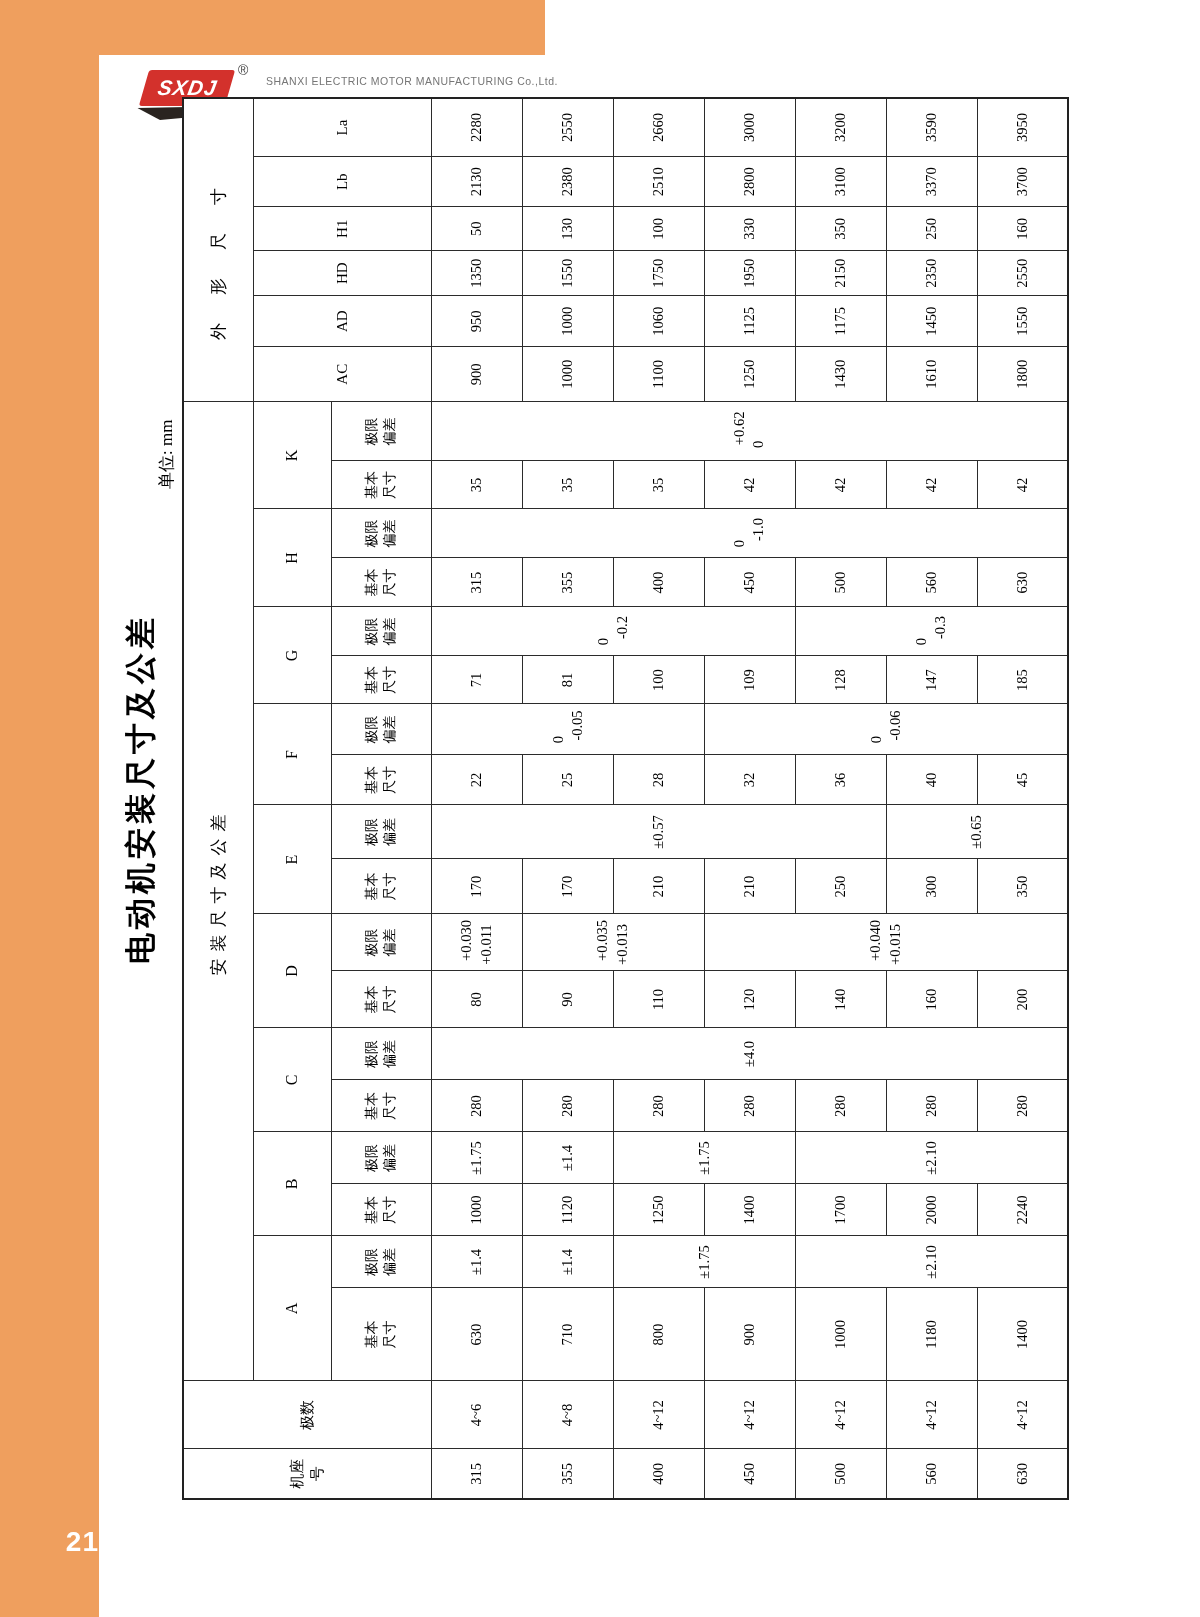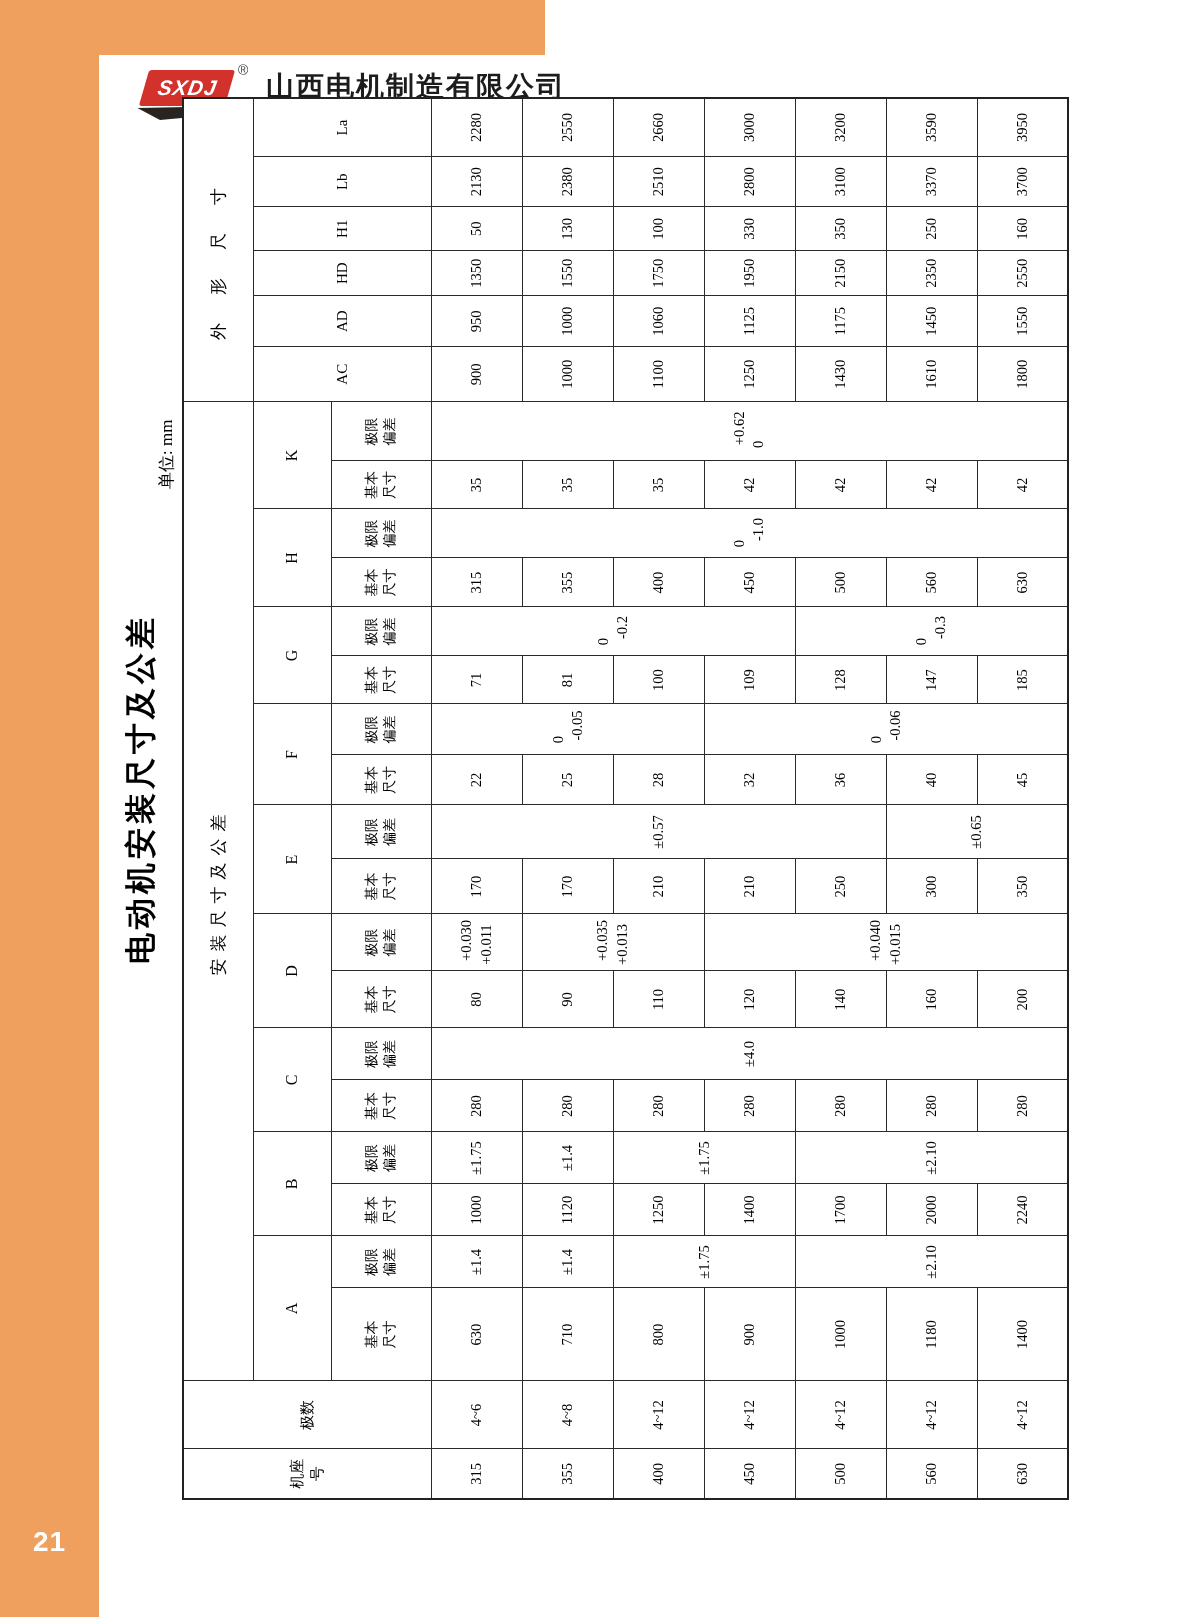--- a/index.html
+++ b/index.html
@@ -1,21 +1,21 @@
 <!DOCTYPE html>
 <html><head>
 <meta charset="utf-8">
 <style>
   html,body{margin:0;padding:0;}
   body{width:1200px;height:1617px;position:relative;background:#ffffff;overflow:hidden;
        font-family:"Liberation Sans",sans-serif;}
   
   .side-bar{position:absolute;left:0;top:0;width:99px;height:1617px;background:#EF9F5E;}
   .top-band{position:absolute;left:99px;top:0;width:446px;height:55px;background:#EF9F5E;}
-  .page-num{position:absolute;left:0;top:1526px;width:99px;text-align:center;
+  .page-num{position:absolute;left:0;top:1526px;width:99px;text-align:right;
             font-size:28px;font-weight:bold;color:#ffffff;letter-spacing:1px;}
   
   .logo{position:absolute;left:138px;top:64px;height:76px;display:flex;align-items:flex-start;}
   .logo-mark{position:relative;width:112px;height:62px;flex:0 0 auto;}
   .mark-red{position:absolute;left:6px;top:6px;width:86px;height:36px;background:#D3312C;
             transform:skewX(-16deg);border-radius:3px;display:flex;align-items:center;justify-content:center;}
   .mark-red span{color:#fff;font-weight:bold;font-style:italic;font-size:21px;letter-spacing:1px;
                  transform:skewX(6deg);}
   .mark-swoosh{position:absolute;left:-2px;top:42px;width:100px;height:14px;background:#2A2420;
                transform:skewX(-16deg);clip-path:polygon(0 15%,100% 0,100% 50%,26% 100%);}
@@ -61,21 +61,20 @@
 
 <div class="logo">
   <div class="logo-mark">
     <div class="mark-red">
         <span>SXDJ</span>
       </div>
     <div class="mark-swoosh"></div>
     <div class="reg">®</div>
   </div>
   <div class="logo-text">
-    <div class="cn">山西电机制造有限公司</div>
     <div class="en">SHANXI ELECTRIC MOTOR MANUFACTURING Co.,Ltd.</div>
   </div>
 </div>
 
 <div class="canvas">
   <div class="doc-title">电动机安装尺寸及公差</div>
   <div class="unit">单位: mm</div>
 
   <table class="main">
     <colgroup>

